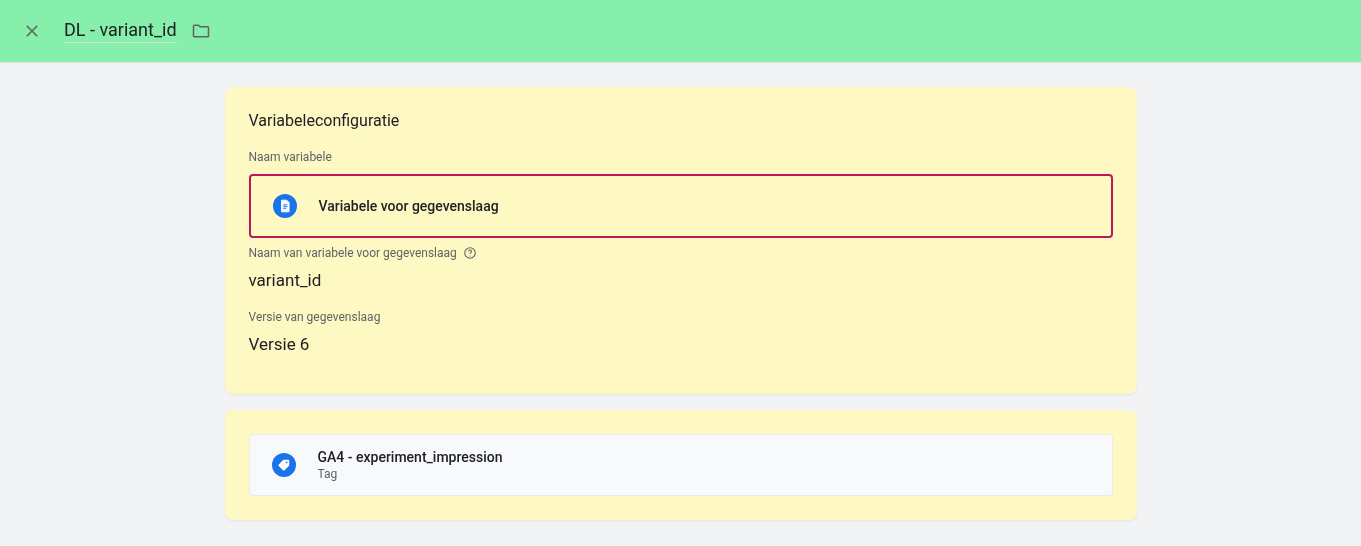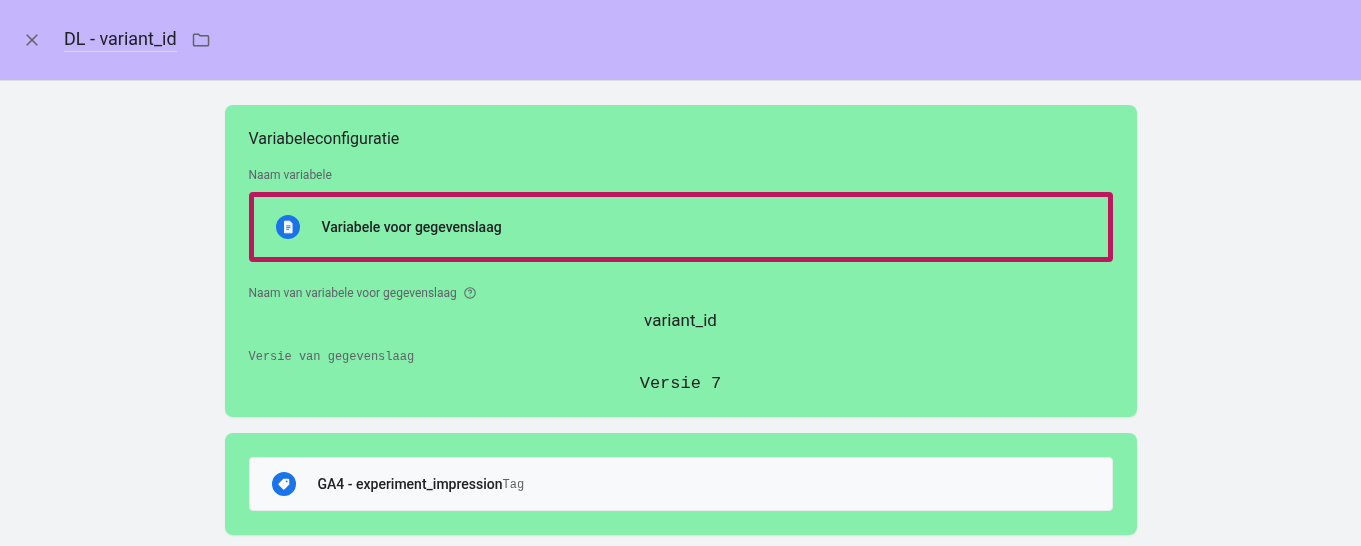--- a/index.html
+++ b/index.html
@@ -5,22 +5,22 @@
   * { box-sizing: border-box; margin: 0; padding: 0; }
   body {
     font-family: Roboto, "Helvetica Neue", Arial, sans-serif;
     background: #f1f3f4;
     color: #202124;
     width: 1361px;
     height: 546px;
     overflow: hidden;
   }
   .header {
-    background: #c4b5fd;
-    height: 81px;
+    background: #86efac;
+    height: 63px;
     border-bottom: 1px solid #e0e0e0;
     display: flex;
     align-items: center;
     padding: 0 20px;
     gap: 20px;
   }
   .close-btn {
     width: 24px; height: 24px;
     display: flex; align-items: center; justify-content: center;
     cursor: pointer;
@@ -46,65 +46,65 @@
     display: flex;
     justify-content: center;
   }
   .cards {
     width: 912px;
     display: flex;
     flex-direction: column;
     gap: 16px;
   }
   .card {
-    background: #86efac;
+    background: #fef9c3;
     border-radius: 8px;
     padding: 24px;
     box-shadow: 0 1px 2px rgba(60,64,67,.08);
   }
   .card-title {
     font-size: 16px;
     font-weight: 400;
     color: #202124;
     margin-bottom: 20px;
   }
   .subtle-label {
     font-size: 12px;
     color: #5f6368;
     margin-bottom: 10px;
     display: flex;
     align-items: center;
     gap: 6px;
   }
   .type-box {
-    border: 5px solid #be185d;
+    border: 2px solid #be185d;
     border-radius: 4px;
     padding: 18px 22px;
     display: flex;
     align-items: center;
     gap: 22px;
-    margin-bottom: 24px;
+    margin-bottom: 8px;
   }
   .type-icon-circle {
     width: 24px; height: 24px;
     border-radius: 50%;
     background: #1a73e8;
     display: flex;
     align-items: center;
     justify-content: center;
     color: #fff;
     flex-shrink: 0;
   }
   .type-label {
     font-size: 14px;
     font-weight: 500;
     color: #202124;
   }
-  .field-block { margin-bottom: 20px; text-align: center; }
-  .field-block:last-child { margin-bottom: 0; font-family: Liberation Mono, monospace; }
+  .field-block { margin-bottom: 20px; }
+  .field-block:last-child { margin-bottom: 16px; }
   .field-value {
     font-size: 17px;
     color: #202124;
   }
   .help-icon {
     width: 14px; height: 14px;
     display: inline-flex;
     align-items: center; justify-content: center;
     color: #5f6368;
   }
@@ -121,23 +121,23 @@
   .ref-icon-circle {
     width: 24px; height: 24px;
     border-radius: 50%;
     background: #1a73e8;
     display: flex;
     align-items: center;
     justify-content: center;
     color: #fff;
     flex-shrink: 0;
   }
-  .ref-text { display: flex; flex-direction: row; }
+  .ref-text { display: flex; flex-direction: column; }
   .ref-name { font-size: 14px; font-weight: 500; color: #202124; }
-  .ref-type { font-size: 12px; color: #5f6368; margin-top: 2px; font-family: Liberation Mono, monospace; }
+  .ref-type { font-size: 12px; color: #5f6368; margin-top: 2px; }
   svg { display: block; }
 </style>
 </head>
 <body>
 
 <div class="header">
   <div class="close-btn">
     <svg width="18" height="18" viewBox="0 0 24 24" fill="none" stroke="currentColor" stroke-width="2.2">
       <line x1="5" y1="5" x2="19" y2="19"></line>
         <line x1="19" y1="5" x2="5" y2="19"></line>
@@ -182,21 +182,21 @@
               <path d="M9.5 9.5a2.5 2.5 0 1 1 3.5 2.3c-.8.4-1 .9-1 1.7"></path>
               <circle cx="12" cy="17" r="0.9" fill="currentColor" stroke="none"></circle>
             </svg>
           </span>
         </div>
         <div class="field-value">variant_id</div>
       </div>
 
       <div class="field-block">
         <div class="subtle-label">Versie van gegevenslaag</div>
-        <div class="field-value">Versie 7</div>
+        <div class="field-value">Versie 6</div>
       </div>
     </div>
 
     <div class="card">
       <div class="ref-row">
         <div class="ref-icon-circle">
           <svg width="14" height="14" viewBox="0 0 24 24" fill="#fff">
             <path d="M3 11l8-8h8a2 2 0 0 1 2 2v8l-8 8a2 2 0 0 1-2.8 0L3 13.8a2 2 0 0 1 0-2.8z"></path>
             <circle cx="16.5" cy="7.5" r="1.6" fill="#1a73e8"></circle>
           </svg>

